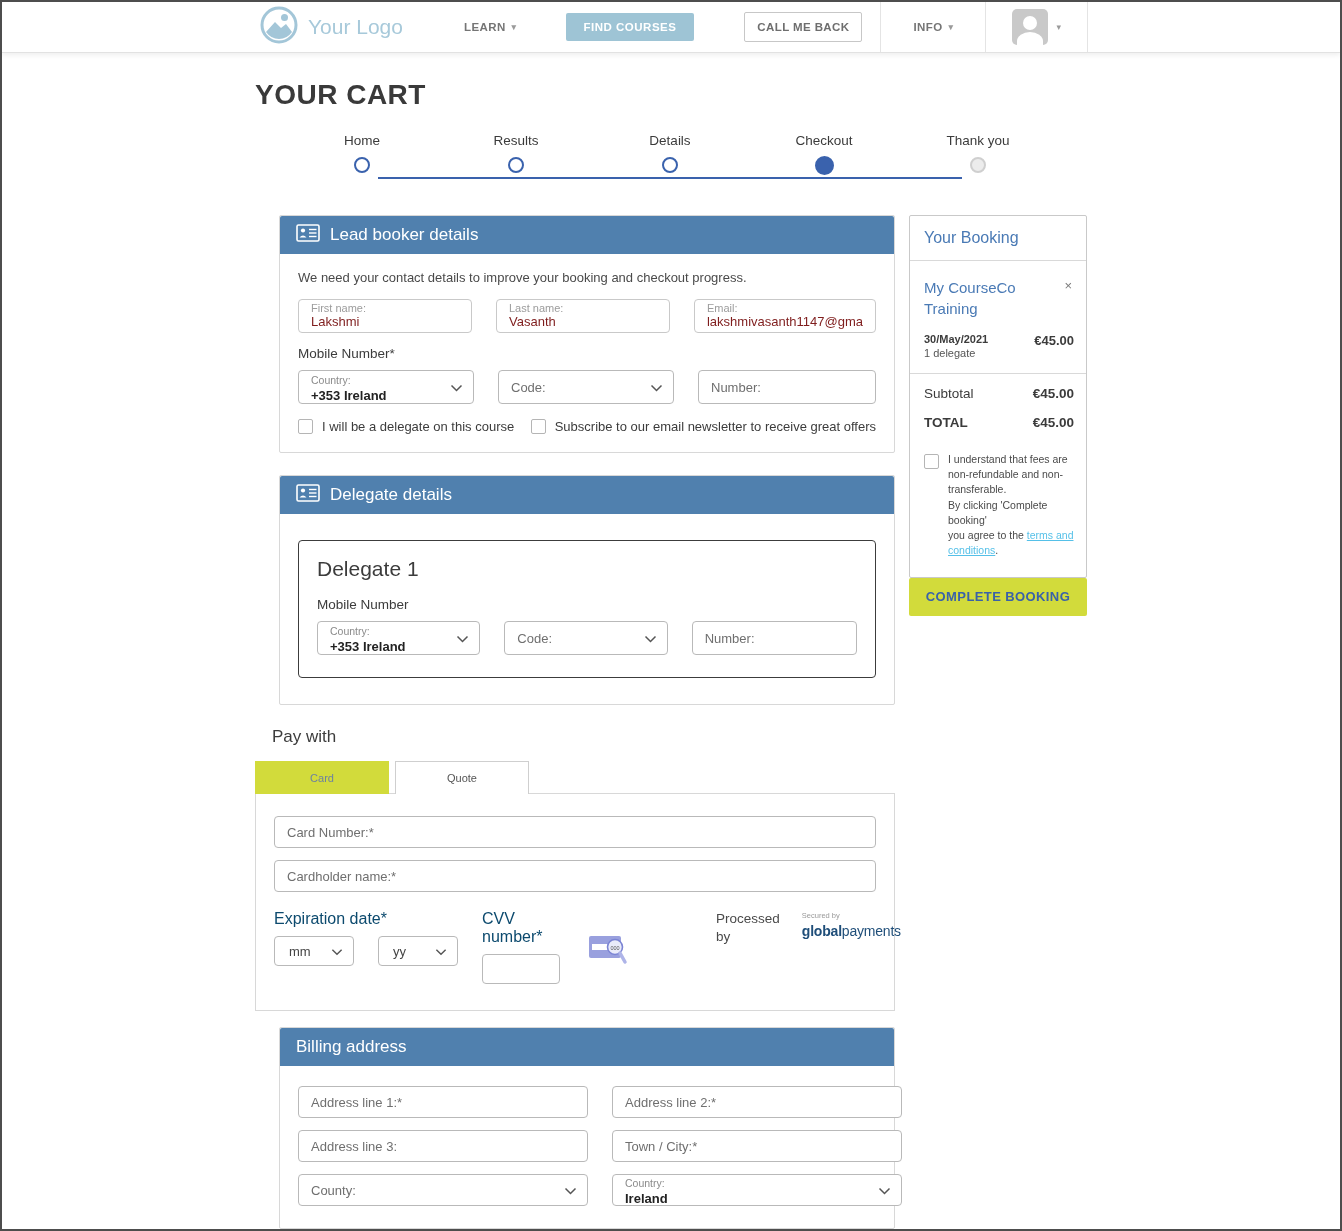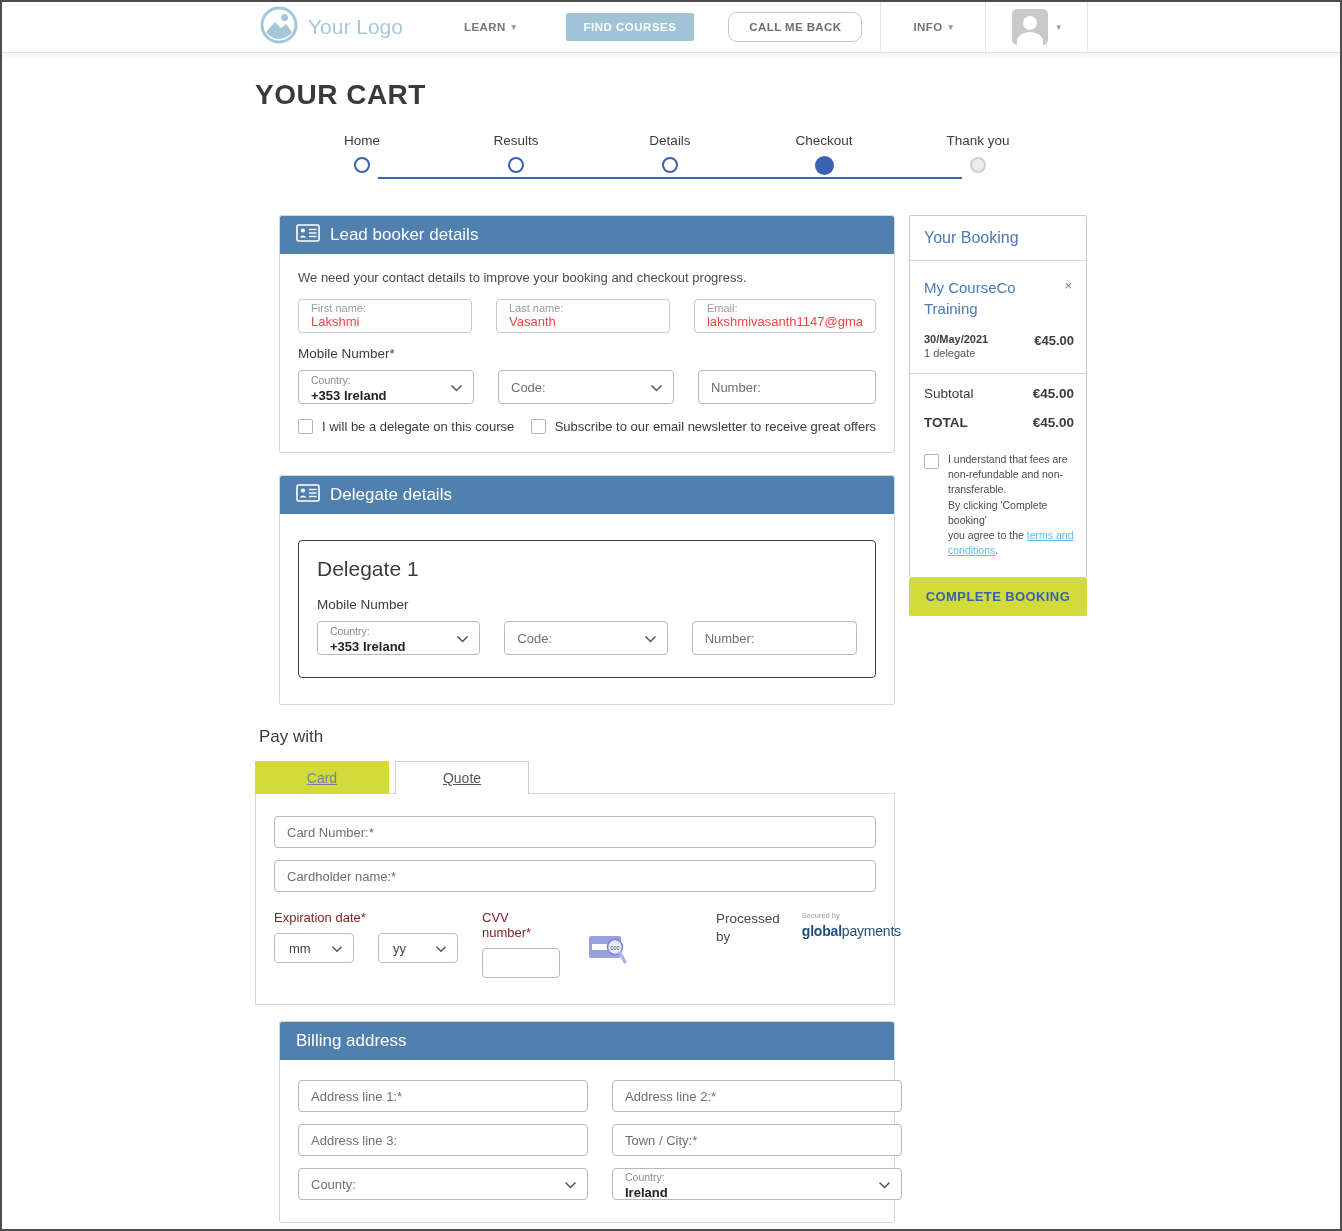--- a/index.html
+++ b/index.html
@@ -12,22 +12,22 @@
             border-bottom:1px solid #e2e2e2; box-shadow:0 2px 5px rgba(0,0,0,.07); position:relative; z-index:5; }
   .hdr-left { display:flex; align-items:center; margin-left:258px; }
   .logo-wrap { display:flex; align-items:center; gap:10px; padding-right:28px; }
   .logo-text { color:#a7c9da; font-size:21px; }
   .vsep { width:1px; background:#e4e4e4; }
   .nav-item { display:flex; align-items:center; gap:6px; padding:0 32px; color:#757575; font-size:11.5px; font-weight:bold; letter-spacing:.4px; cursor:pointer; }
   .caret { font-size:9px; color:#9a9a9a; }
   .find-courses { align-self:center; margin:0 0 0 16px; background:#9ec4d5; color:#fff; border:none; border-radius:2px;
                   font-size:11.5px; font-weight:bold; letter-spacing:.5px; padding:8px 18px; cursor:pointer; font-family:inherit; }
   .hdr-right { margin-left:auto; display:flex; align-items:stretch; margin-right:252px; }
-  .callback { align-self:center; background:#fff; border:1px solid #c7c7c7; border-radius:9px; color:#6e6e6e;
-              font-size:11.5px; font-weight:bold; letter-spacing:.4px; padding:8px 20px; margin-right:18px; cursor:pointer; font-family:inherit; }
+  .callback { align-self:center; background:#fff; border:1px solid #c7c7c7; border-radius:2px; color:#6e6e6e;
+              font-size:11.5px; font-weight:bold; letter-spacing:.4px; padding:8px 12px; margin-right:18px; cursor:pointer; font-family:inherit; }
   .avatar-zone { display:flex; align-items:center; gap:8px; padding:0 26px; cursor:pointer; }
   .avatar { width:36px; height:36px; border-radius:5px; background:#c9c9c9; position:relative; overflow:hidden; }
   .avatar .head { position:absolute; left:11px; top:7px; width:14px; height:14px; border-radius:50%; background:#fff; }
   .avatar .bodyy { position:absolute; left:5px; top:23px; width:26px; height:18px; border-radius:50% 50% 0 0; background:#fff; }
 
   
   .content { width:832px; margin:0 auto; padding-top:26px; }
   .page-title { font-size:28px; font-weight:bold; color:#3a3a3a; letter-spacing:.5px; }
 
   
@@ -48,21 +48,21 @@
   .card { border:1px solid #d8d8d8; border-radius:2px; margin-bottom:22px; background:#fff;margin-left:24px; }
   .card-header { background:#5080ae; color:#fff; height:38px; display:flex; align-items:center; gap:10px; padding:0 16px;
                  font-size:17px; border-radius:2px 2px 0 0; }
   .card-body { padding:16px 18px 18px; }
   .intro { font-size:13px; color:#4a4a4a; margin-bottom:14px; }
   .row3 { display:flex; gap:24px; }
   .row3 > * { flex:1; }
 
   .dis-field { height:34px; border:1px solid #c9c9c9; border-radius:4px; padding:2px 12px; display:flex; flex-direction:column; justify-content:center; background:#fff; }
   .dis-field .lab { font-size:11px; color:#9c9c9c; line-height:1.15; }
-  .dis-field .val { font-size:13px; color:#ef4444; line-height:1.15; white-space:nowrap; overflow:hidden; }
+  .dis-field .val { font-size:13px; color:#7f1d1d; line-height:1.15; white-space:nowrap; overflow:hidden; }
 
   .txt-input { height:32px; width:100%; border:1px solid #b9b9b9; border-radius:4px; padding:0 12px; font-size:13px; color:#333;
                font-family:inherit; outline:none; }
   .txt-input::placeholder { color:#6f6f6f; opacity:1; }
 
   .sel { height:34px; border:1px solid #b9b9b9; border-radius:4px; padding:2px 10px 2px 12px; display:flex; align-items:center; background:#fff; cursor:pointer; }
   .sel .sel-main { flex:1; min-width:0; }
   .sel .lab { font-size:10.5px; color:#8a8a8a; line-height:1.15; }
   .sel .val { font-size:13px; color:#222; font-weight:bold; line-height:1.2; }
   .sel .single { font-size:13px; color:#6f6f6f; }
@@ -70,28 +70,28 @@
 
   .sub-label { font-size:13.5px; color:#3c3c3c; margin:13px 0 9px; }
   .check-row { display:flex; justify-content:space-between; margin-top:15px; }
   .check-item { display:flex; align-items:center; gap:9px; font-size:13px; color:#3c3c3c; }
   .checkbox { width:15px; height:15px; border:1px solid #b5b5b5; border-radius:2px; background:#fff; flex:0 0 auto; cursor:pointer; }
 
   .delegate-box { border:1px solid #3c3c3c; border-radius:4px; padding:16px 18px 22px; margin:6px 0 4px; }
   .delegate-title { font-size:21px; color:#3c3c3c; margin-bottom:16px; }
 
   
-  .pay-title { font-size:17px; color:#3c3c3c; margin:6px 4px 14px; }
+  .pay-title { font-size:17px; color:#3c3c3c; margin:6px 17px 14px; }
   .tabs { display:flex; gap:6px; position:relative; z-index:2; }
-  .tab { width:134px; height:33px; display:flex; align-items:center; justify-content:center; font-size:14px; cursor:pointer;text-decoration:underline; }
+  .tab { width:134px; height:33px; display:flex; align-items:center; justify-content:center; font-size:11px; cursor:pointer; }
   .tab.active { background:#d2db3b; color:#6d82a0; border:none; }
   .tab.inactive { background:#fff; border:1px solid #cfcfcf; border-bottom:none; color:#555; }
   .pay-panel { border:1px solid #d8d8d8; margin-top:-1px; padding:22px 18px 26px; margin-bottom:16px; background:#fff; }
   .pay-row { display:flex; align-items:flex-start; margin-top:18px; }
-  .fld-label { font-size:13px; color:#7f1d1d; margin-bottom:8px; }
+  .fld-label { font-size:16px; color:#0c4a6e; margin-bottom:8px; }
   .mini-sel { width:80px; height:30px; border:1px solid #b9b9b9; border-radius:4px; display:flex; align-items:center; padding:0 10px 0 14px; font-size:13px; color:#444; cursor:pointer; }
   .mini-sel span:first-child { flex:1; }
   .cvv-input { width:78px; height:30px; border:1px solid #b9b9b9; border-radius:4px; font-size:13px; padding:0 8px; font-family:inherit; }
   .processed { font-size:13.5px; color:#4a4a4a; line-height:1.3; }
   .secured { line-height:1.1; }
   .secured .s1 { font-size:7.5px; color:#9a9a9a; display:block; margin-bottom:2px; }
   .secured .s2 { font-size:14px; color:#1f4e79; letter-spacing:-.2px; }
   .secured .s2 b { font-weight:bold; }
 
   

